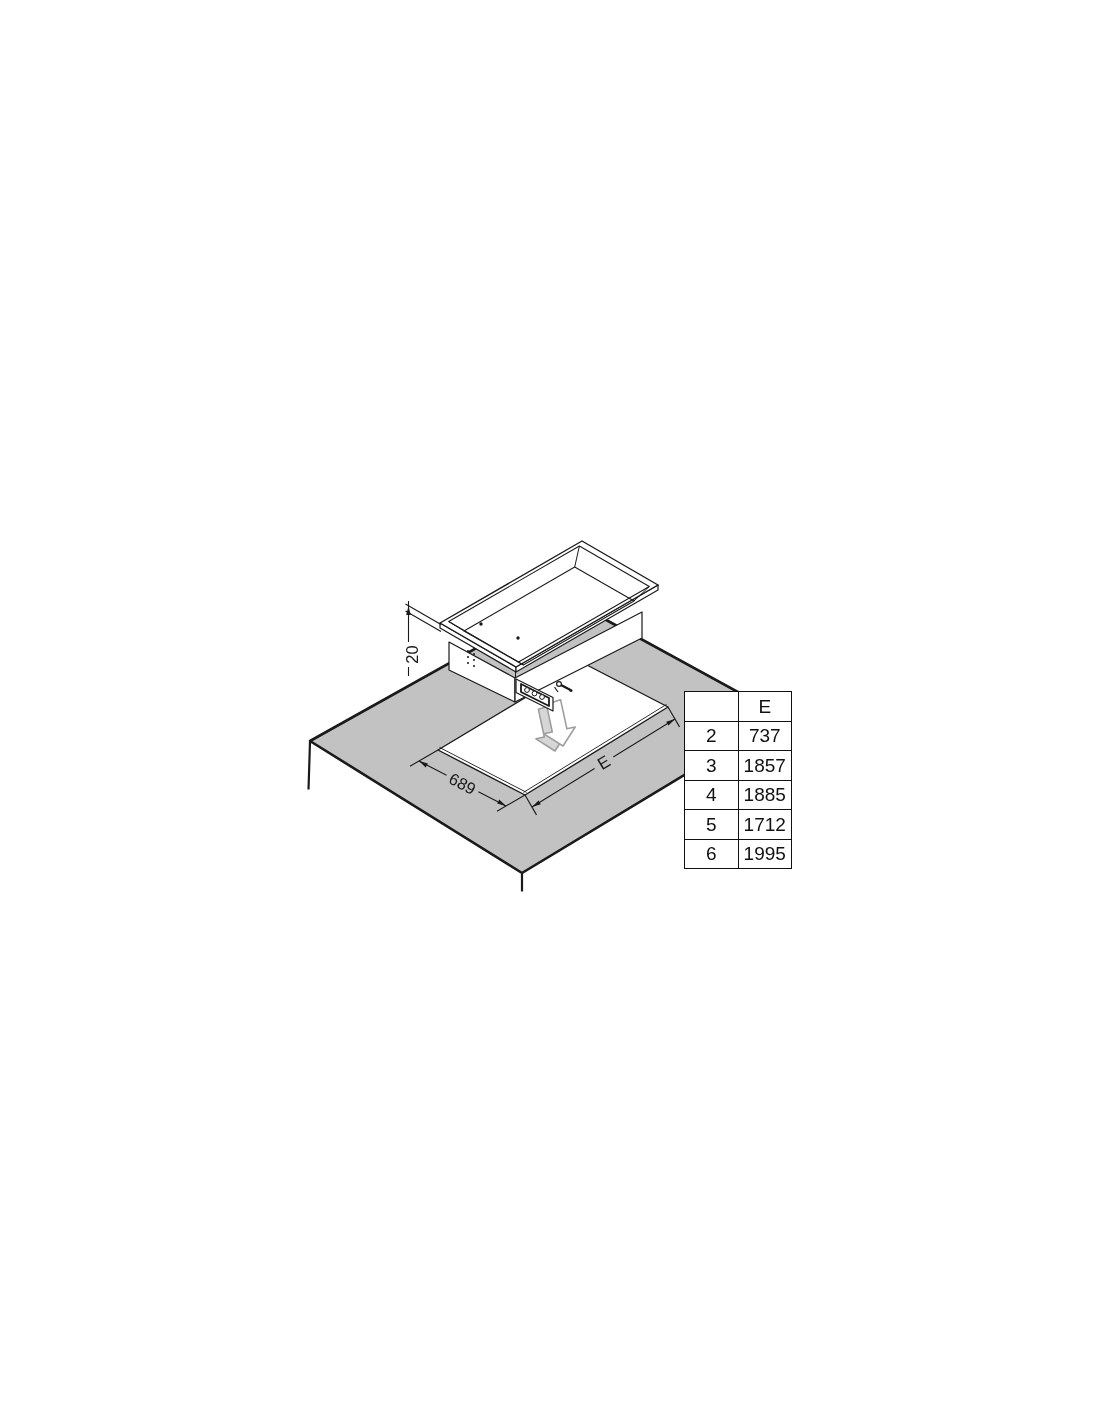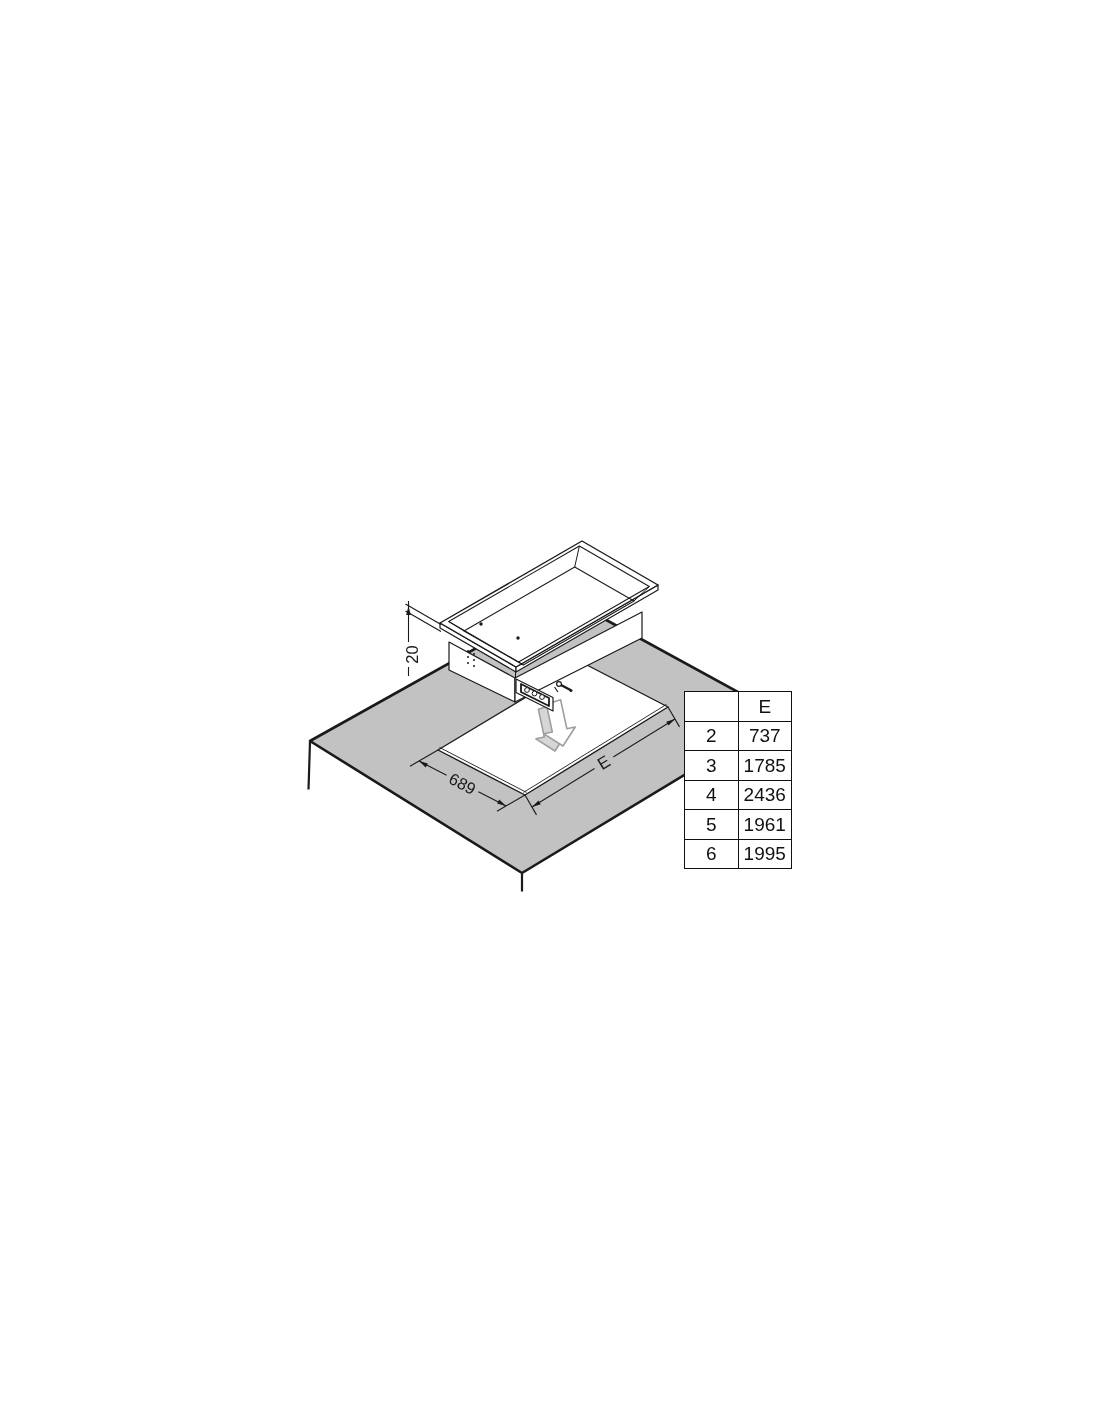--- a/index.html
+++ b/index.html
@@ -129,29 +129,29 @@
       <tr>
         <td></td>
         <td>E</td>
       </tr>
       <tr>
         <td>2</td>
         <td>737</td>
       </tr>
       <tr>
         <td>3</td>
-        <td>1785</td>
+        <td>1857</td>
       </tr>
       <tr>
         <td>4</td>
-        <td>2436</td>
+        <td>1885</td>
       </tr>
       <tr>
         <td>5</td>
-        <td>1961</td>
+        <td>1712</td>
       </tr>
       <tr>
         <td>6</td>
         <td>1995</td>
       </tr>
     </tbody>
   </table>
 
 </div>
 

